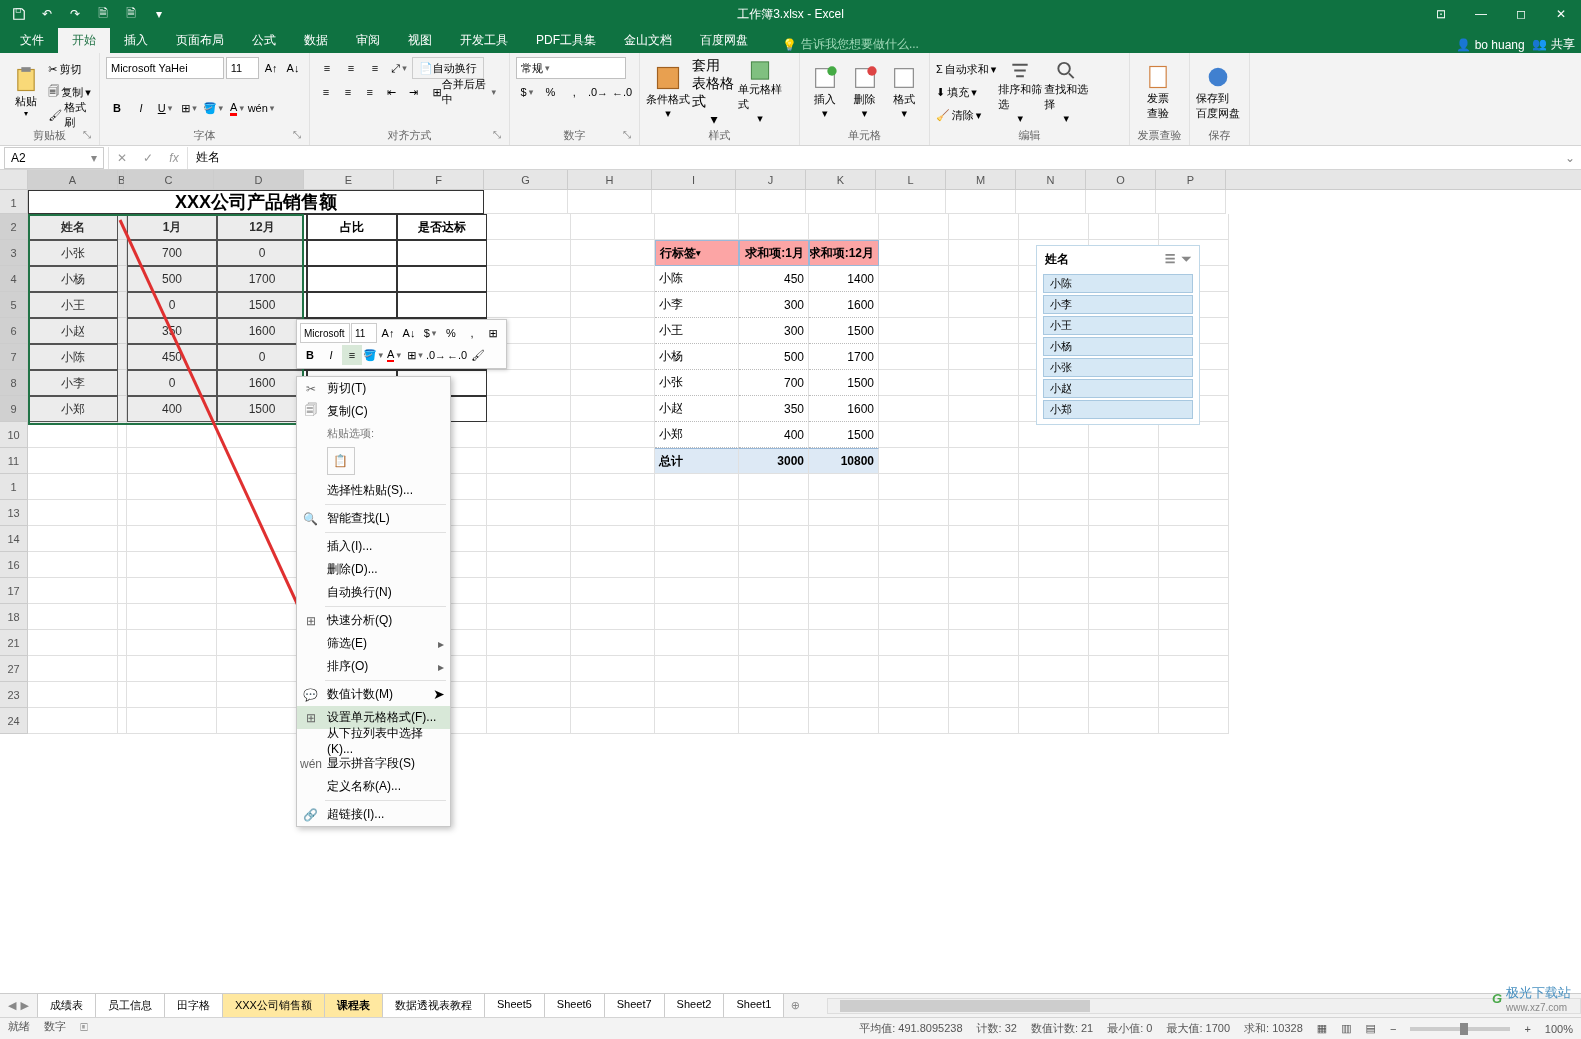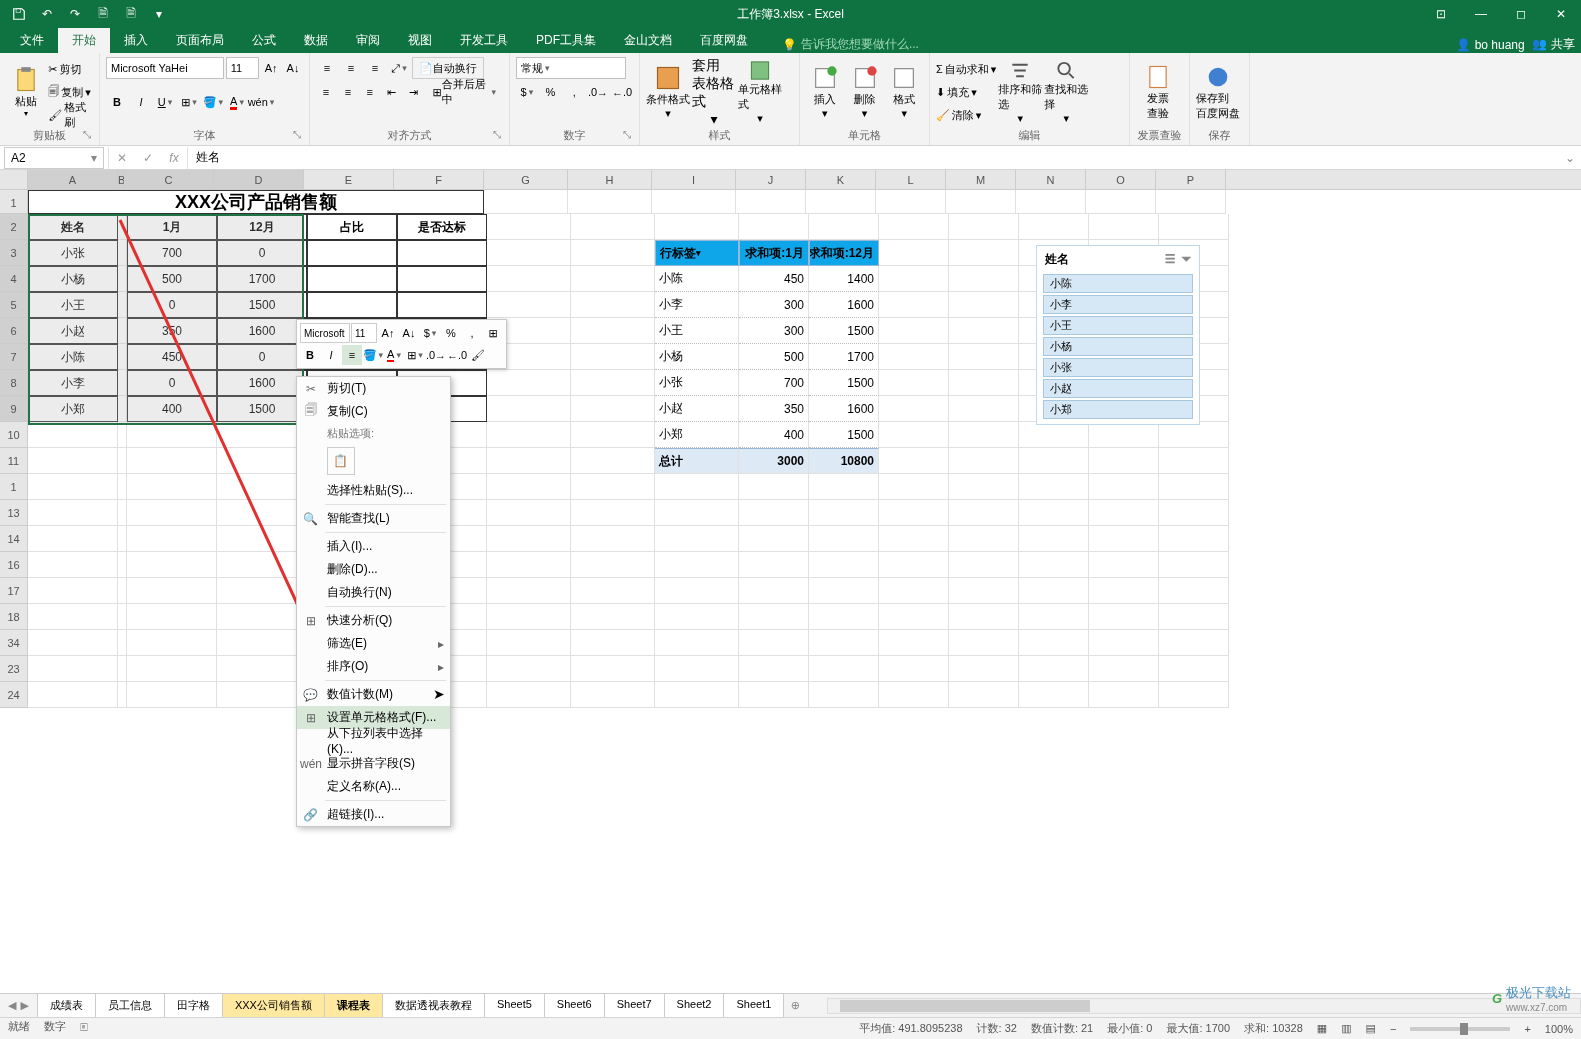--- a/index.html
+++ b/index.html
@@ -55,21 +55,21 @@
 
 
 .selection { position: absolute; border: 2px solid #217346; background: rgba(180,180,180,0.25); pointer-events: none; }
 
 
 .dt { border: 1px solid #333 !important; justify-content: center; }
 .dt-head { font-weight: bold; background: #fff; }
 .merged-title { font-weight: bold; font-size: 18px; justify-content: center; border: 1px solid #333 !important; }
 
 
-.pivot-h { background: #0ea5e9; border: 1px solid #99b8d8; font-weight: bold; }
+.pivot-h { background: #fca5a5; border: 1px solid #99b8d8; font-weight: bold; }
 .pivot-c { border-bottom: 1px dotted #bbb; }
 .pivot-tot { background: #dde9f5; border-top: 1px solid #99b8d8; font-weight: bold; }
 
 
 .slicer { position: absolute; border: 1px solid #c0d8e8; background: #fff; }
 .slicer-hd { height: 26px; display: flex; align-items: center; padding: 0 8px; font-size: 12px; font-weight: bold; justify-content: space-between; }
 .slicer-hd-icons { display: flex; gap: 6px; color: #888; }
 .slicer-item { margin: 2px 6px; height: 19px; background: #d6e8f5; border: 1px solid #a8c8e0; font-size: 11px; padding: 0 6px; display: flex; align-items: center; cursor: pointer; }
 
 
@@ -178,21 +178,21 @@
         <div class="srow">✂ <span>剪切</span></div>
         <div class="srow">🗐 <span>复制</span> ▾</div>
         <div class="srow">🖌 <span>格式刷</span></div>
       </div>
     </div>
     <div class="group-label">剪贴板</div>
     <div class="launcher">⤡</div>
   </div>
 
   <div class="group" style="width:210px">
-    <div class="group-body" style="flex-direction:column;align-items:stretch;gap:12px">
+    <div class="group-body" style="flex-direction:column;align-items:stretch;gap:18px">
       <div class="srow">
         <div class="combo" style="width:130px">Microsoft YaHei</div>
         <div class="combo" style="width:36px">11</div>
         <div class="rb-btn">A↑</div>
         <div class="rb-btn">A↓</div>
       </div>
       <div class="srow">
         <div class="rb-btn">
             <b>B</b>
           </div>
@@ -674,21 +674,40 @@
         <div class="cell" style="width:84px;"></div>
         <div class="cell" style="width:70px;"></div>
         <div class="cell" style="width:70px;"></div>
         <div class="cell" style="width:70px;"></div>
         <div class="cell" style="width:70px;"></div>
         <div class="cell" style="width:70px;"></div>
         <div class="cell" style="width:70px;"></div>
         <div class="cell" style="width:70px;"></div>
       </div>
       <div class="row" style="height:26px">
-        <div class="row-h">34</div>
+        <div class="row-h">21</div>
+        <div class="cell" style="width:90px;"></div>
+        <div class="cell" style="width:6px;"></div>
+        <div class="cell" style="width:90px;"></div>
+        <div class="cell" style="width:90px;"></div>
+        <div class="cell" style="width:90px;"></div>
+        <div class="cell" style="width:90px;"></div>
+        <div class="cell" style="width:84px;"></div>
+        <div class="cell" style="width:84px;"></div>
+        <div class="cell" style="width:84px;"></div>
+        <div class="cell" style="width:70px;"></div>
+        <div class="cell" style="width:70px;"></div>
+        <div class="cell" style="width:70px;"></div>
+        <div class="cell" style="width:70px;"></div>
+        <div class="cell" style="width:70px;"></div>
+        <div class="cell" style="width:70px;"></div>
+        <div class="cell" style="width:70px;"></div>
+      </div>
+      <div class="row" style="height:26px">
+        <div class="row-h">27</div>
         <div class="cell" style="width:90px;"></div>
         <div class="cell" style="width:6px;"></div>
         <div class="cell" style="width:90px;"></div>
         <div class="cell" style="width:90px;"></div>
         <div class="cell" style="width:90px;"></div>
         <div class="cell" style="width:90px;"></div>
         <div class="cell" style="width:84px;"></div>
         <div class="cell" style="width:84px;"></div>
         <div class="cell" style="width:84px;"></div>
         <div class="cell" style="width:70px;"></div>

